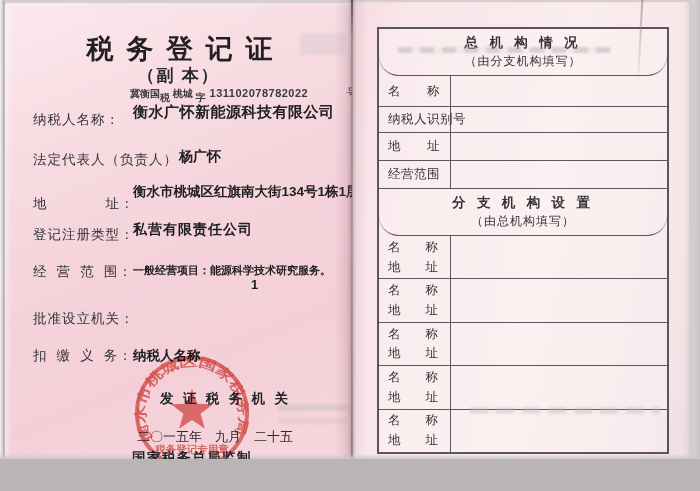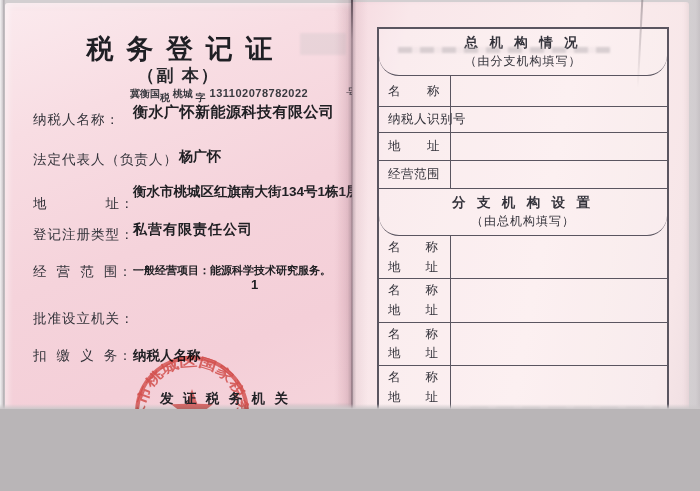--- a/index.html
+++ b/index.html
@@ -3,21 +3,21 @@
 <meta charset="utf-8">
 <style>
   html,body{margin:0;padding:0;}
   body{
     font-family:"Liberation Serif","DejaVu Serif",serif;
     background:#b9b5b7;
     -webkit-font-smoothing:antialiased;
   }
   .scan{
     position:relative;
-    width:700px;height:409px;
+    width:700px;height:459px;
     background:#d3cfd1;
     overflow:hidden;
   }
   
   .page-left{
     position:absolute;left:5px;top:3px;width:347px;height:484px;
     background:linear-gradient(158deg,#fbeaee 0%,#f8dde3 22%,#f5d3db 48%,#f4cfd8 70%,#f6d7dd 100%);
     border-radius:3px 0 0 3px;
     box-shadow:inset 3px 2px 6px rgba(255,255,255,.5), inset -6px 0 10px rgba(140,90,105,.10);
   }

